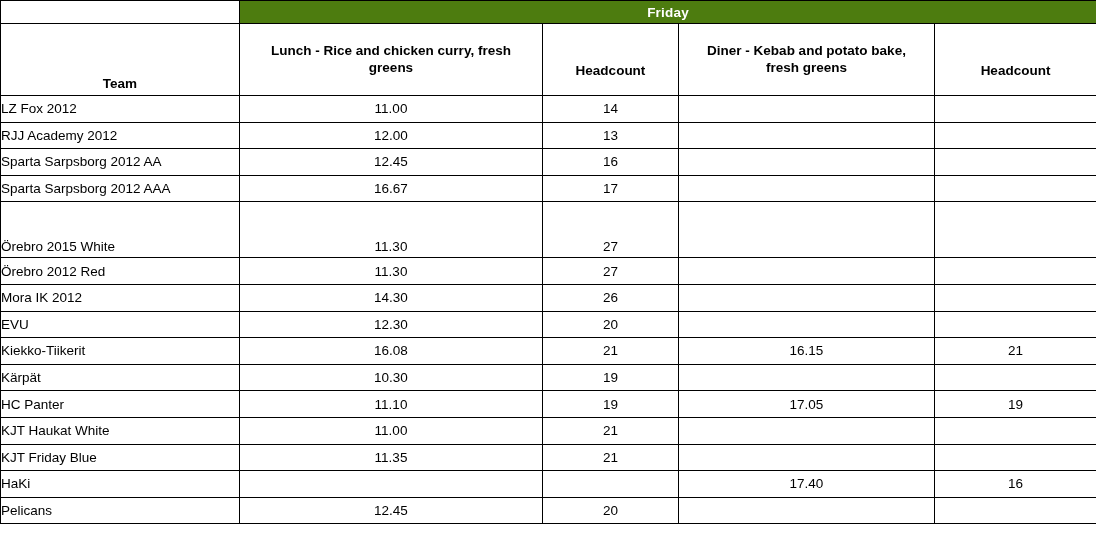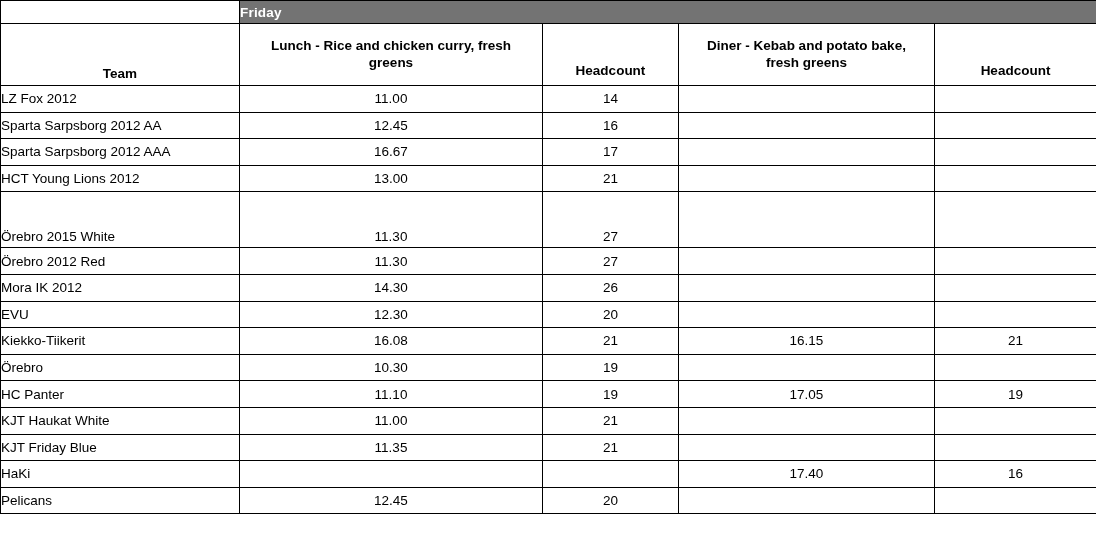--- a/index.html
+++ b/index.html
@@ -36,23 +36,24 @@
     padding: 0;
     vertical-align: middle;
   }
 
   
   .corner-blank {
     background: #ffffff;
     height: 22px;
   }
   .banner {
-    background: #737373;
+    background: #4d7c0f;
     color: #ffffff;
     font-weight: bold;
+    text-align: center;
     height: 22px;
     font-size: 13.5px;
     letter-spacing: .2px;
   }
 
   
   tr.head-row th {
     height: 56px;
     font-weight: bold;
     text-align: center;
@@ -61,21 +62,21 @@
   }
   tr.head-row th.team-head {
     vertical-align: bottom;
     padding-bottom: 2px;
   }
   tr.head-row th.wrap-head {
     padding: 2px 16px;
   }
   tr.head-row th.hc-head {
     vertical-align: bottom;
-    padding-bottom: 5px;
+    padding-bottom: 15px;
   }
 
   
   tr.data-row td {
     height: 25.6px;
   }
   td.team-cell {
     text-align: left;
     padding-left: 4px;
     white-space: nowrap;
@@ -123,37 +124,37 @@
         <th class="hc-head">Headcount</th>
       </tr>
       <tr class="data-row">
         <td class="team-cell">LZ Fox 2012</td>
         <td class="num-cell">11.00</td>
         <td class="num-cell">14</td>
         <td class="num-cell"></td>
         <td class="num-cell"></td>
       </tr>
       <tr class="data-row">
+        <td class="team-cell">RJJ Academy 2012</td>
+        <td class="num-cell">12.00</td>
+        <td class="num-cell">13</td>
+        <td class="num-cell"></td>
+        <td class="num-cell"></td>
+      </tr>
+      <tr class="data-row">
         <td class="team-cell">Sparta Sarpsborg 2012 AA</td>
         <td class="num-cell">12.45</td>
         <td class="num-cell">16</td>
         <td class="num-cell"></td>
         <td class="num-cell"></td>
       </tr>
       <tr class="data-row">
         <td class="team-cell">Sparta Sarpsborg 2012 AAA</td>
         <td class="num-cell">16.67</td>
         <td class="num-cell">17</td>
-        <td class="num-cell"></td>
-        <td class="num-cell"></td>
-      </tr>
-      <tr class="data-row">
-        <td class="team-cell">HCT Young Lions 2012</td>
-        <td class="num-cell">13.00</td>
-        <td class="num-cell">21</td>
         <td class="num-cell"></td>
         <td class="num-cell"></td>
       </tr>
       <tr class="data-row tall-row">
         <td class="team-cell">Örebro 2015 White</td>
         <td class="num-cell">11.30</td>
         <td class="num-cell">27</td>
         <td class="num-cell"></td>
         <td class="num-cell"></td>
       </tr>
@@ -179,21 +180,21 @@
         <td class="num-cell"></td>
       </tr>
       <tr class="data-row">
         <td class="team-cell">Kiekko-Tiikerit</td>
         <td class="num-cell">16.08</td>
         <td class="num-cell">21</td>
         <td class="num-cell">16.15</td>
         <td class="num-cell">21</td>
       </tr>
       <tr class="data-row">
-        <td class="team-cell">Örebro</td>
+        <td class="team-cell">Kärpät</td>
         <td class="num-cell">10.30</td>
         <td class="num-cell">19</td>
         <td class="num-cell"></td>
         <td class="num-cell"></td>
       </tr>
       <tr class="data-row">
         <td class="team-cell">HC Panter</td>
         <td class="num-cell">11.10</td>
         <td class="num-cell">19</td>
         <td class="num-cell">17.05</td>

